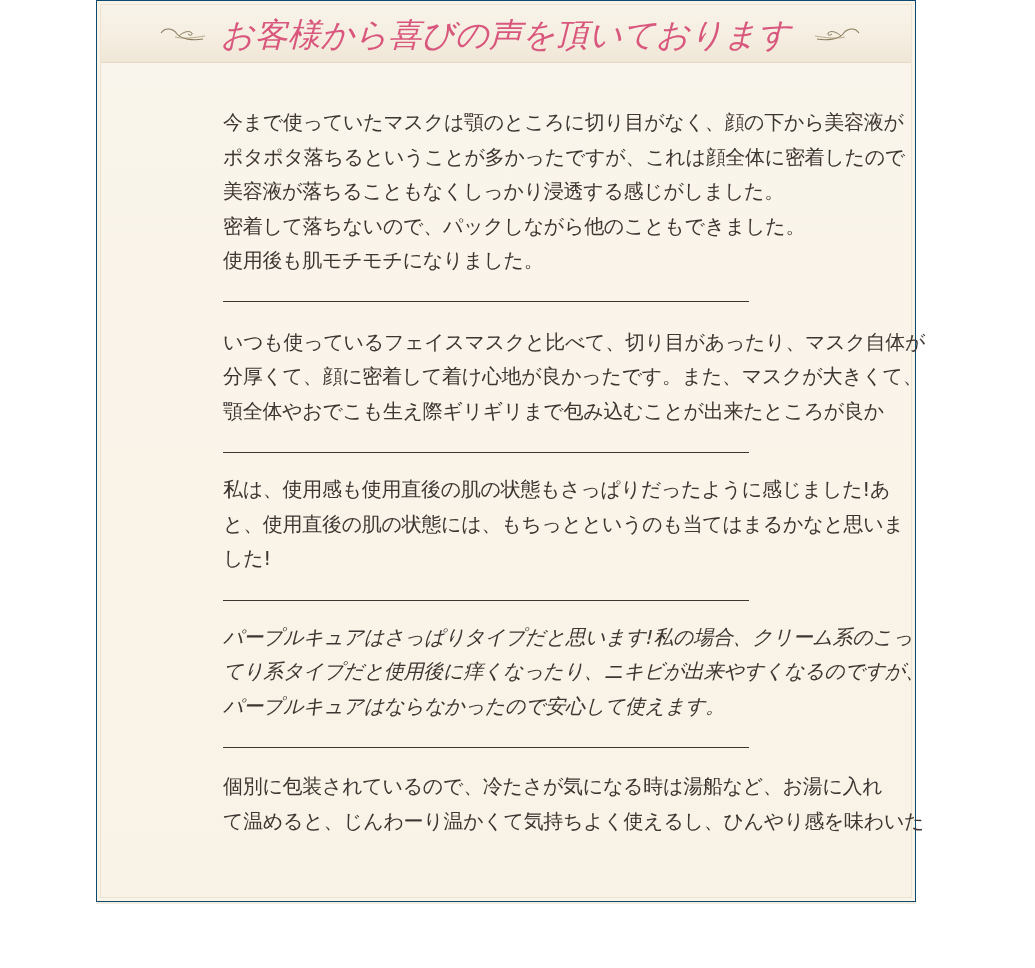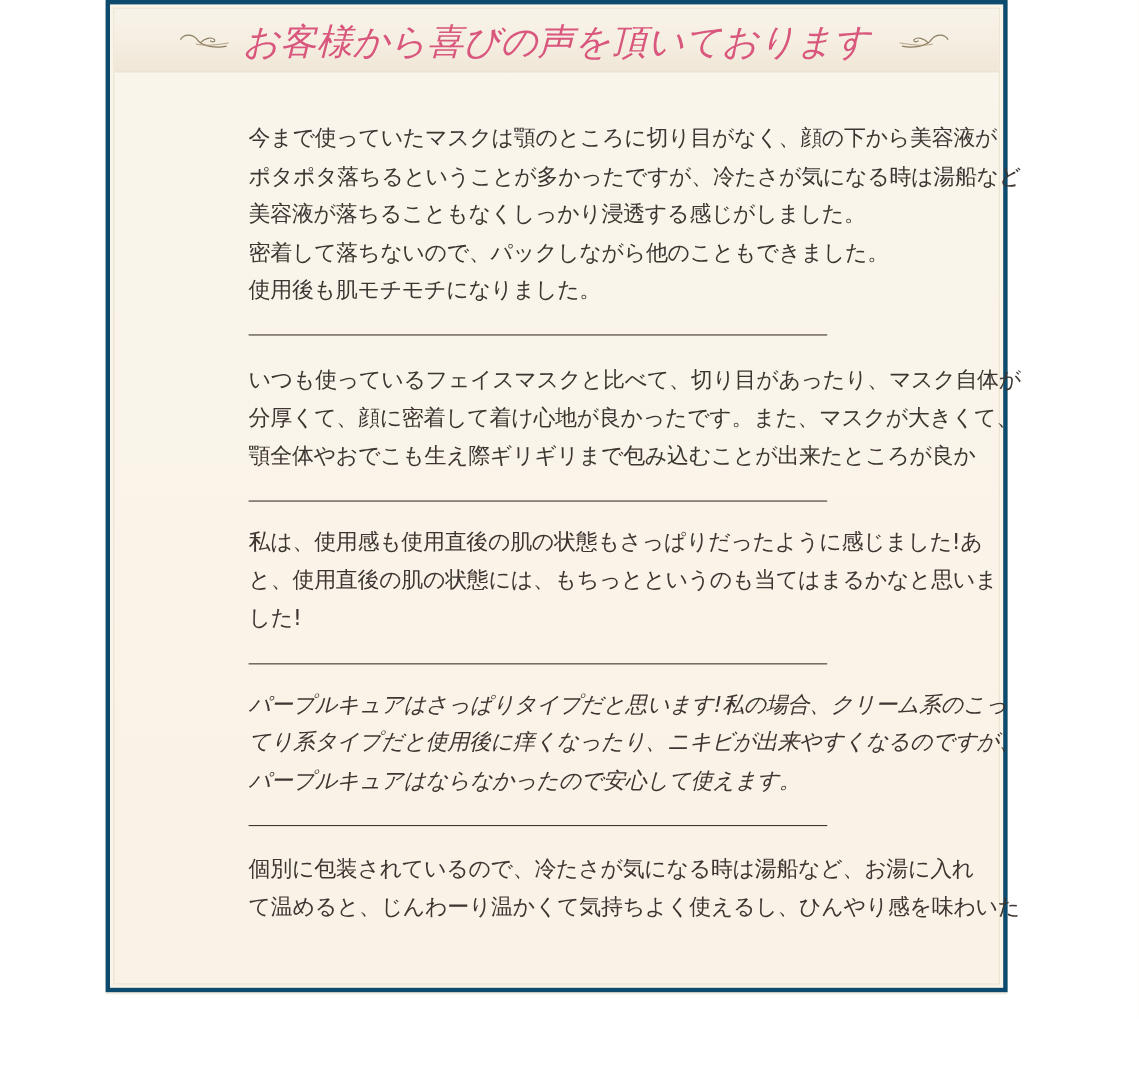--- a/index.html
+++ b/index.html
@@ -15,21 +15,21 @@
       overflow: hidden;
     }
     .panel {
       position: absolute;
       left: 96px;
       top: 0;
       width: 820px;
       height: 902px;
       background: #f9f3e8;
       box-sizing: border-box;
-      border: 4px solid #0c4a6e;
+      border: 1px solid #0c4a6e;
       box-shadow: 0 2px 0 #f1ede0;
     }
     .panel-inner {
       position: absolute;
       left: 3px; top: 3px; right: 3px; bottom: 3px;
       border: 1px solid #ece3d2;
       background: linear-gradient(180deg, #faf5ec 0%, #f9f2e6 100%);
     }
     .header {
       position: absolute;
@@ -107,21 +107,21 @@
       <path d="M46 9 C42 3, 34 4, 30 10 C26 15, 14 17, 4 15" fill="none" stroke="#8a7b5e" stroke-width="1.1"></path>
       <path d="M28 12 C24 8, 18 6, 15 9 C14 11, 17 12, 19 10" fill="none" stroke="#8a7b5e" stroke-width="1"></path>
       <path d="M32 13 C24 15, 14 14, 2 12" fill="none" stroke="#a8997a" stroke-width="0.8"></path>
     </svg>
   </div>
   <div class="header-line-glow"></div>
 
   <div class="content">
     <div class="review" style="padding-bottom: 23px;">
       <p>今まで使っていたマスクは顎のところに切り目がなく、顔の下から美容液が</p>
-      <p>ポタポタ落ちるということが多かったですが、冷たさが気になる時は湯船など</p>
+      <p>ポタポタ落ちるということが多かったですが、これは顔全体に密着したので</p>
       <p>美容液が落ちることもなくしっかり浸透する感じがしました。</p>
       <p>密着して落ちないので、パックしながら他のこともできました。</p>
       <p>使用後も肌モチモチになりました。</p>
     </div>
     <div class="divider"></div>
 
     <div class="review" style="padding-top: 23px; padding-bottom: 24px;">
       <p>いつも使っているフェイスマスクと比べて、切り目があったり、マスク自体が</p>
       <p>分厚くて、顔に密着して着け心地が良かったです。また、マスクが大きくて、</p>
       <p>顎全体やおでこも生え際ギリギリまで包み込むことが出来たところが良か</p>

